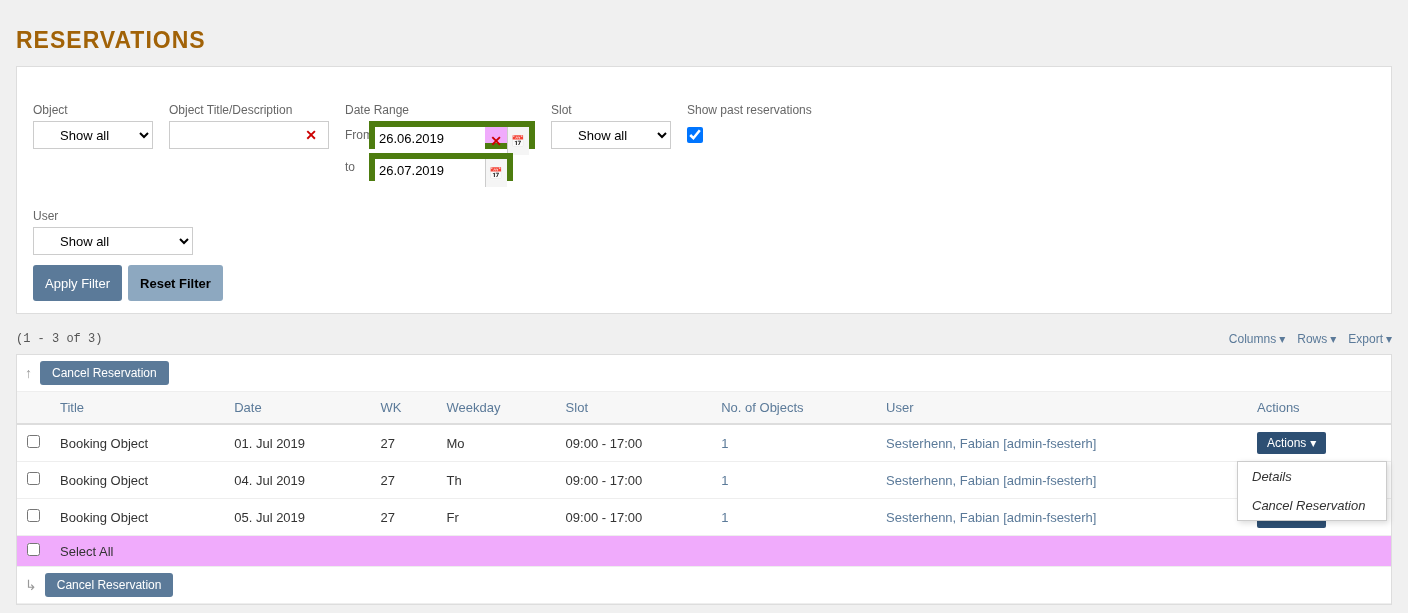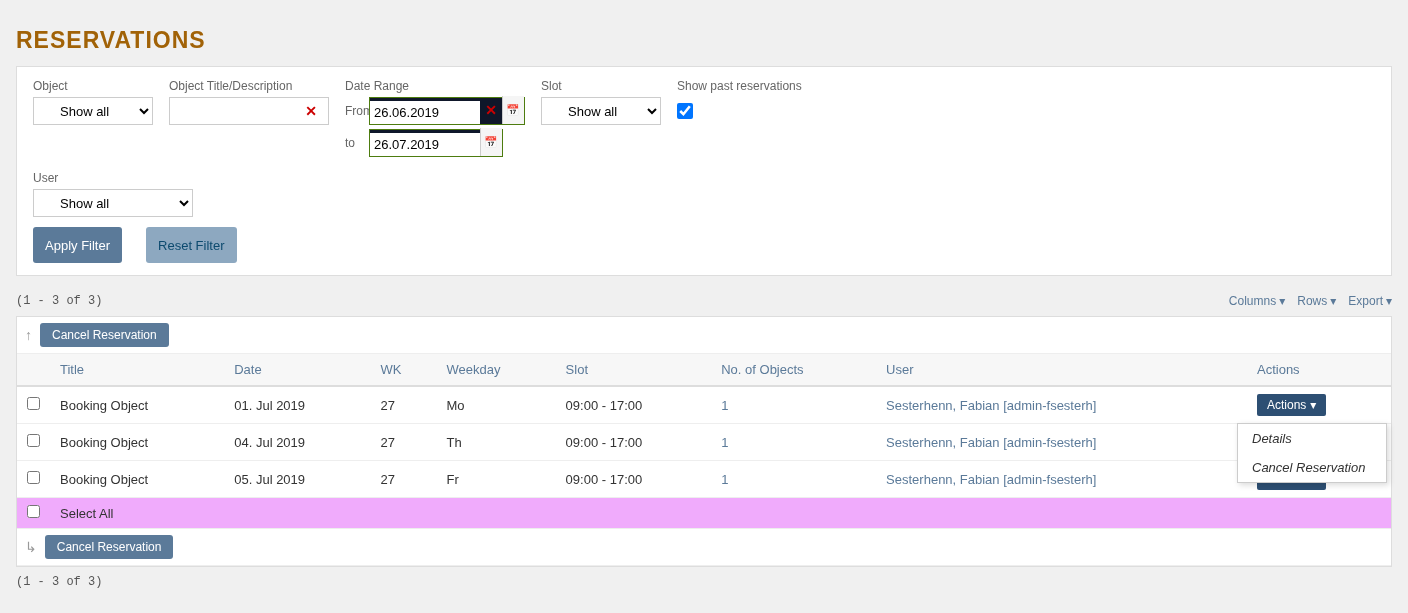--- a/index.html
+++ b/index.html
@@ -27,20 +27,21 @@
       border: 1px solid #ddd;
       padding: 12px 16px;
       margin-bottom: 8px;
     }
     .filter-row {
       display: flex;
       align-items: flex-start;
       gap: 16px;
       margin-bottom: 10px;
       flex-wrap: wrap;
+      margin-top: 24px;
     }
     .filter-group {
       display: flex;
       flex-direction: column;
     }
     .filter-label {
       font-size: 12px;
       color: #666;
       margin-bottom: 4px;
     }
@@ -62,23 +63,23 @@
       gap: 4px;
       margin-bottom: 4px;
     }
     .date-sub-label {
       font-size: 12px;
       color: #666;
       width: 20px;
     }
     .date-input-wrapper {
       display: flex;
-      align-items: flex-end;
-      border: 1px solid #4d7c0f;
-      background: #0f172a;
+      align-items: flex-start;
+      border: 6px solid #4d7c0f;
+      background: #f0abfc;
       height: 28px;
     }
     .date-input {
       border: none;
       outline: none;
       padding: 4px 4px;
       font-size: 13px;
       width: 110px;
       background: #fff;
     }
@@ -138,22 +139,23 @@
       border: none;
       border-radius: 3px;
       height: 36px;
     }
     .btn-primary {
       background: #5b7a99;
       color: #fff;
     }
     .btn-secondary {
       background: #8da8c0;
-      color: #0c4a6e;
-      margin-left: 24px;
+      color: #000000;
+      margin-left: 6px;
+      font-weight: bold;
     }
     .btn-actions {
       background: #2d4f73;
       color: #fff;
       font-size: 12px;
       padding: 4px 10px;
       border: none;
       cursor: pointer;
       border-radius: 2px;
       display: inline-flex;

